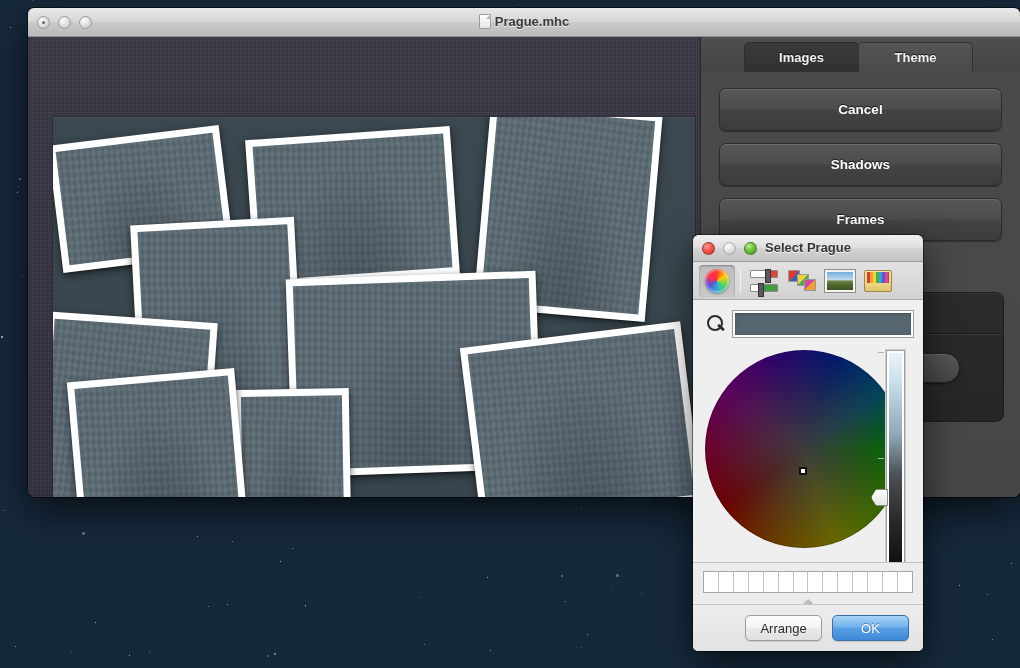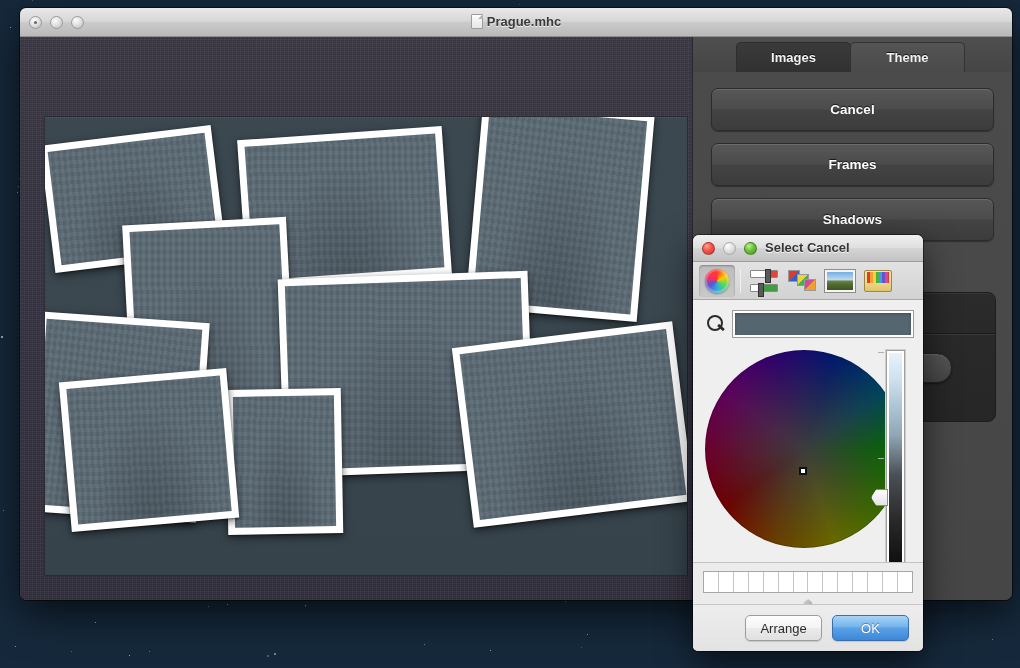--- a/index.html
+++ b/index.html
@@ -19,22 +19,22 @@
       radial-gradient(ellipse 520px 300px at 15% 100%, rgba(120,155,185,.26) 0%, rgba(0,0,0,0) 68%),
       radial-gradient(ellipse 900px 600px at 88% 30%, rgba(40,80,115,.55) 0%, rgba(0,0,0,0) 70%),
       linear-gradient(160deg, #122435 0%, #16293c 32%, #1b3josephine 33%, #1d3consistent 34%, #1a3247 60%, #24425c 100%);
     background-color: #16293c;
   }
   #stars { position: absolute; inset: 0; }
   .star { position: absolute; background: #dce9f4; border-radius: 50%; }
 
   
   #main-window {
-    position: absolute; left: 20px; top: 8px;
-    width: 992px; height: 592px;
+    position: absolute; left: 28px; top: 8px;
+    width: 992px; height: 489px;
     border-radius: 6px 6px 7px 7px;
     box-shadow: 0 14px 40px rgba(0,0,0,.65), 0 0 0 1px rgba(0,0,0,.55);
     overflow: hidden;
     background: #3d3d3d;
   }
 
   #titlebar {
     height: 29px;
     background: linear-gradient(to bottom, #e9e9e9 0%, #d6d6d6 48%, #cbcbcb 50%, #b9b9b9 100%);
     border-bottom: 1px solid #8e8e8e;
@@ -600,45 +600,45 @@
         <div class="tab active">
           <span>Theme</span>
         </div>
       </div>
 
       <div id="sidebar-body">
         <div class="side-button">
           <span>Cancel</span>
         </div>
         <div class="side-button">
+          <span>Shadows</span>
+        </div>
+        <div class="side-button">
           <span>Frames</span>
-        </div>
-        <div class="side-button">
-          <span>Shadows</span>
         </div>
       </div>
 
       <div id="dark-panel">
         <div id="panel-divider"></div>
         <div id="frame-toggle">
           <div id="toggle-knob"></div>
         </div>
       </div>
 
     </div>
   </div>
 </div>
 
 <div id="color-panel">
 
   <div id="cp-titlebar">
     <div class="cp-tl close"></div>
     <div class="cp-tl min"></div>
     <div class="cp-tl zoom"></div>
-    <div id="cp-title">Select Cancel</div>
+    <div id="cp-title">Select Prague</div>
   </div>
 
   <div id="cp-toolbar">
     <div class="cp-tool sel">
       <span class="wheel-ico"></span>
     </div>
     <div class="sep"></div>
     <div class="cp-tool">
       <span class="slider-ico">
         <i class="r"></i>

